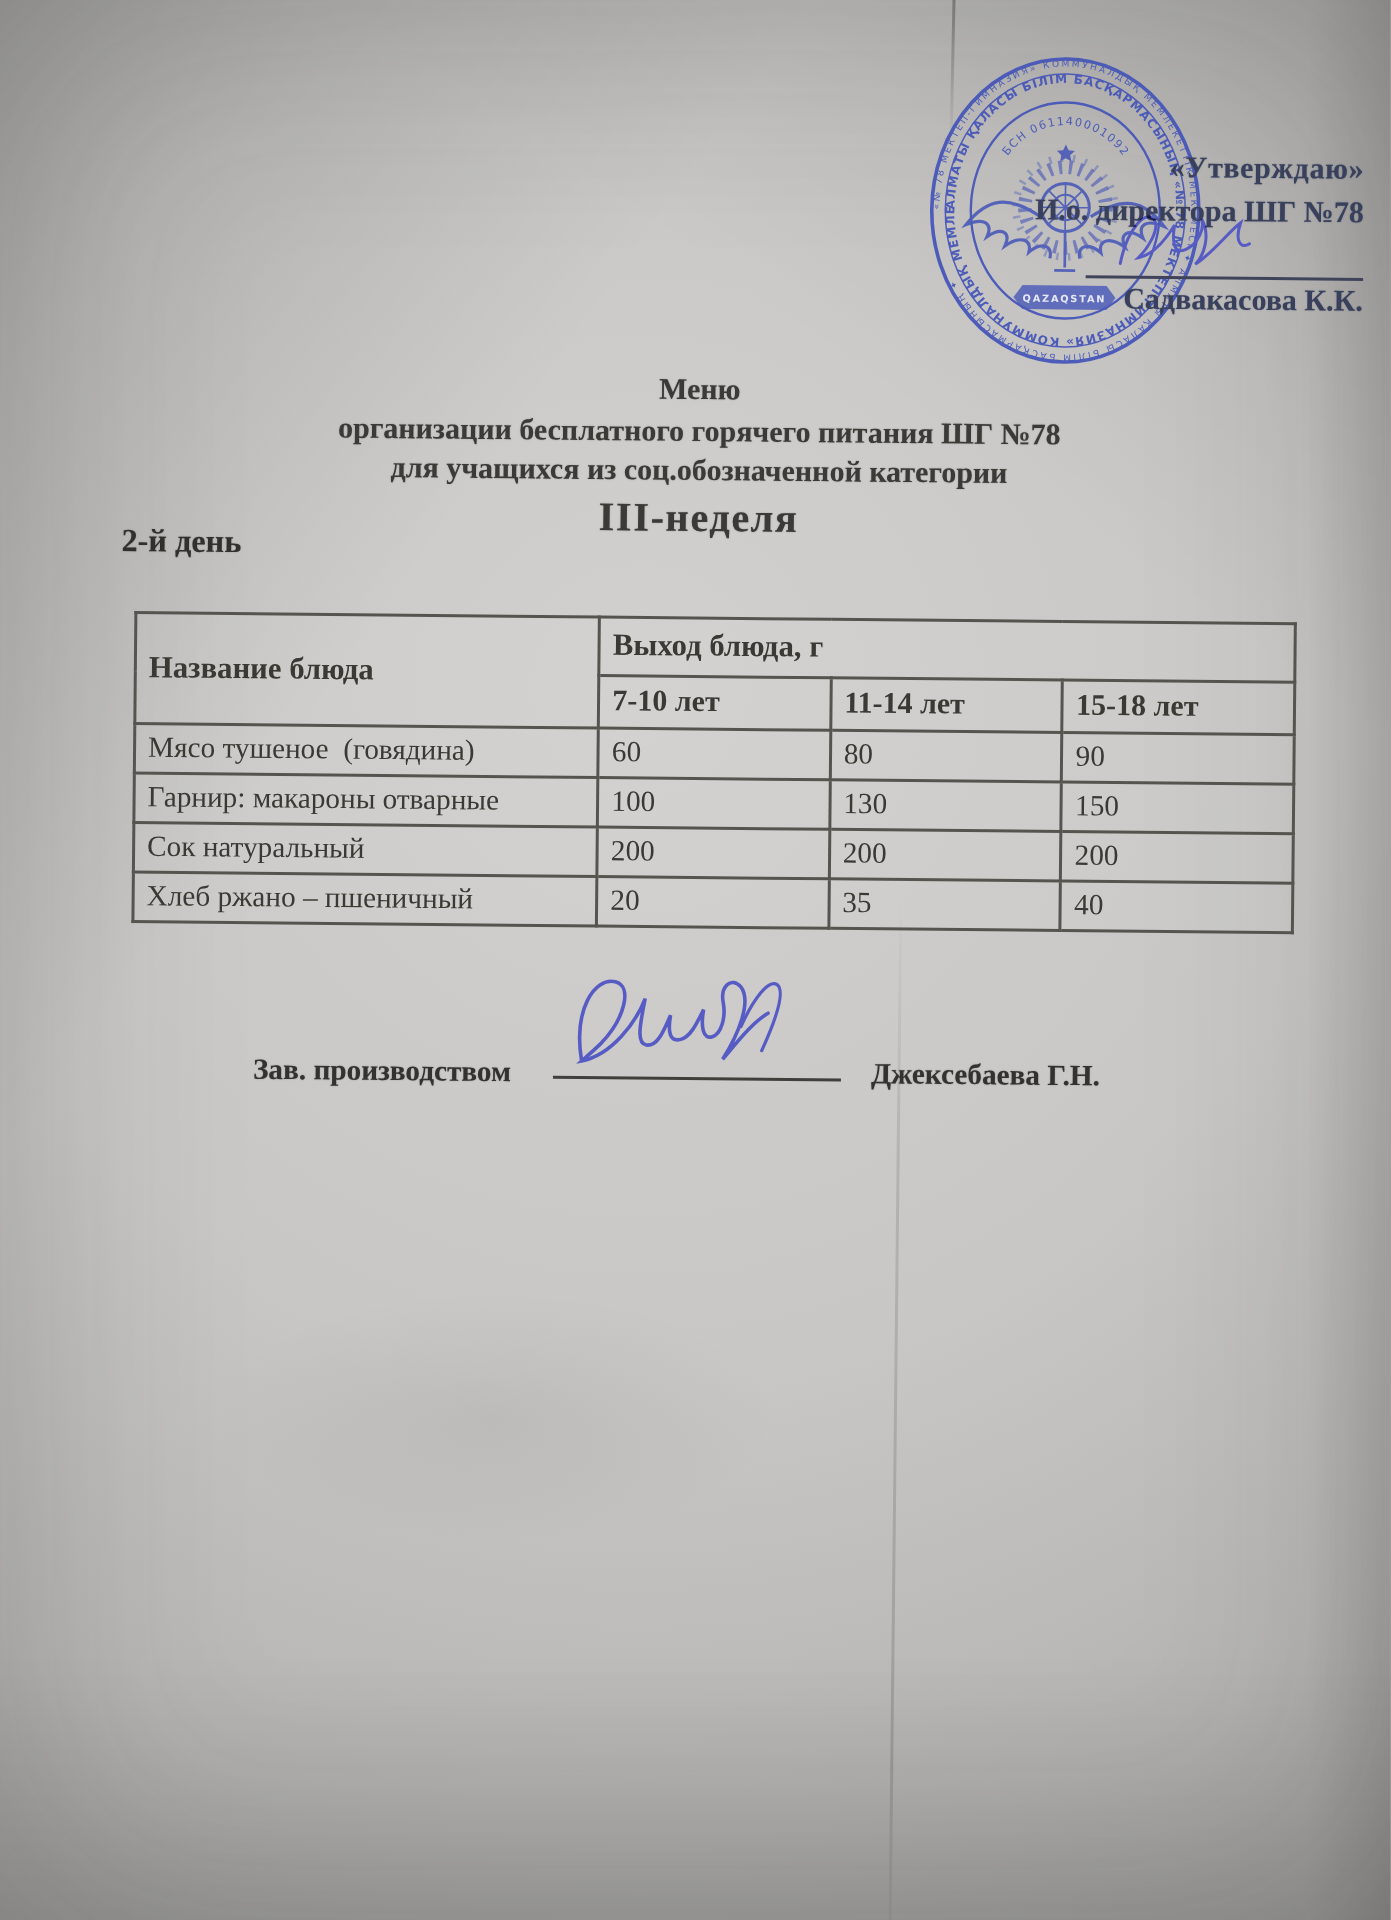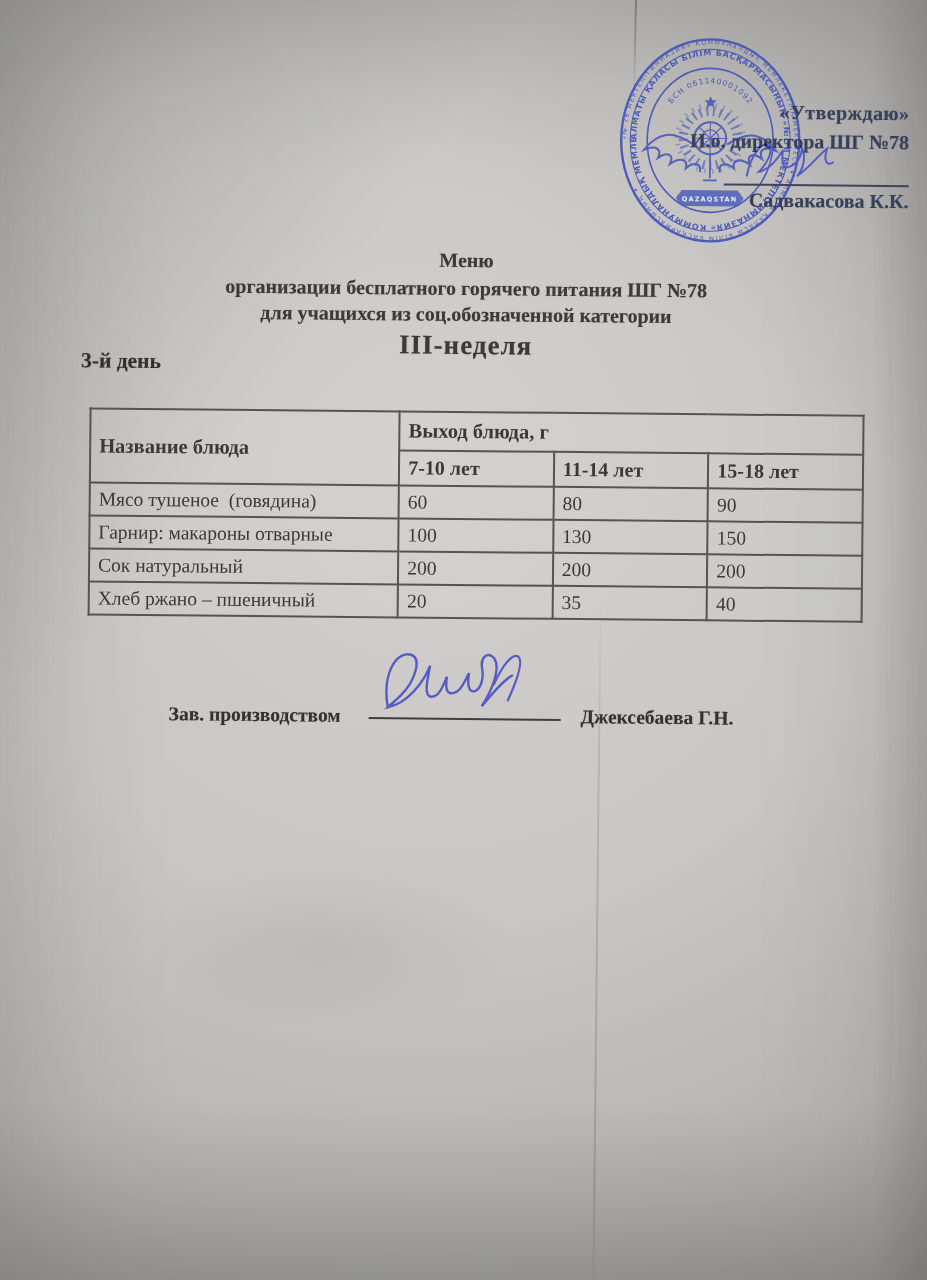--- a/index.html
+++ b/index.html
@@ -145,21 +145,21 @@
       <div class="app-name">Садвакасова К.К.</div>
     </div>
 
     <div class="title-block main-textshadow">
       <div class="t1">Меню</div>
       <div class="t2">организации бесплатного горячего питания ШГ №78</div>
       <div class="t3">для учащихся из соц.обозначенной категории</div>
       <div class="t4">III-неделя</div>
     </div>
 
-    <div class="day-label main-textshadow">3-й день</div>
+    <div class="day-label main-textshadow">2-й день</div>
 
     <table class="menu">
       <tbody>
         <tr>
           <td class="h-dish" rowspan="2">Название блюда</td>
           <td class="h-out" colspan="3">Выход блюда, г</td>
         </tr>
         <tr>
           <td class="h-age">7-10 лет</td>
           <td class="h-age">11-14 лет</td>

